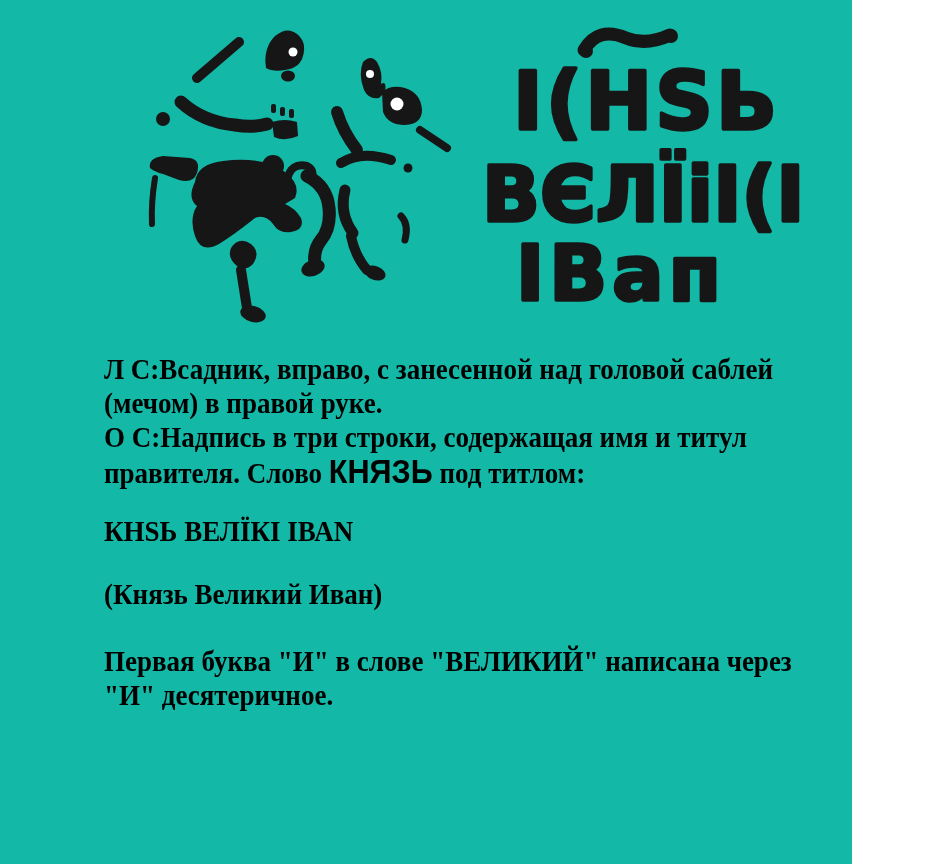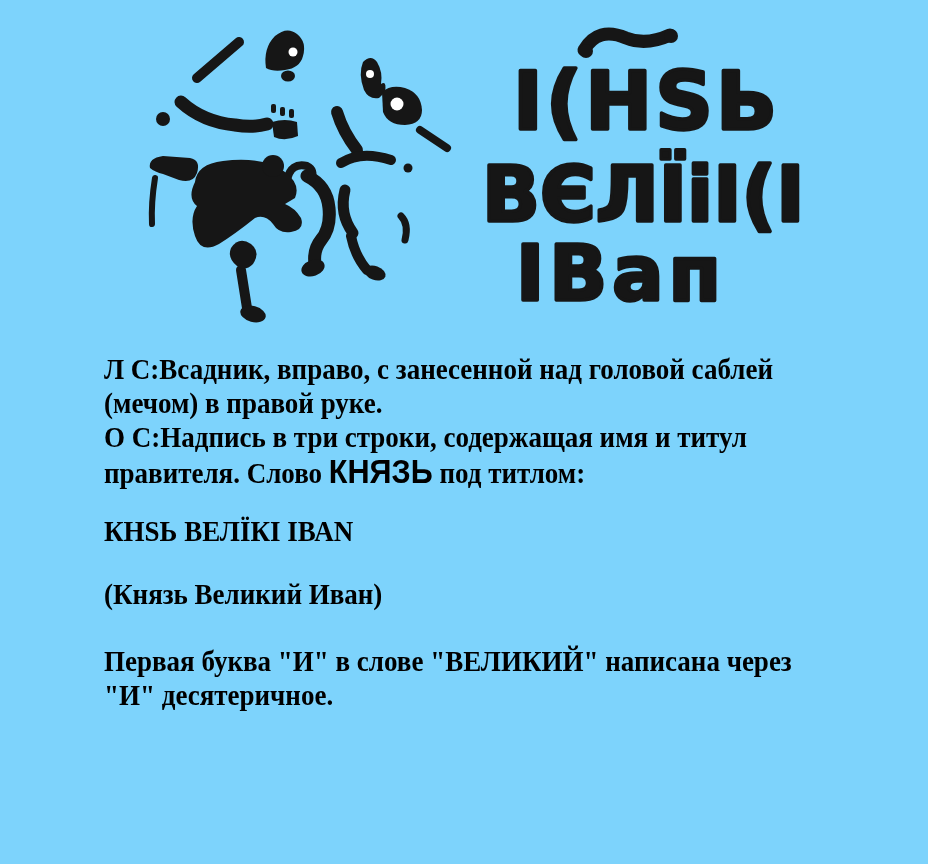--- a/index.html
+++ b/index.html
@@ -1,20 +1,20 @@
 <!DOCTYPE html>
 <html><head>
 <meta charset="utf-8">
 <style>
   html,body{margin:0;padding:0;}
   body{background:#ffffff;}
   .page{
     position:relative;
-    width:928px;height:864px;
-    background:#7dd3fc;
+    width:852px;height:864px;
+    background:#14b8a6;
     overflow:hidden;
     font-family:"Liberation Serif", serif;
   }
   .fig{position:absolute;}
   .fig-horseman{left:135px;top:18px;width:340px;height:322px;}
   .fig-inscription{left:480px;top:16px;width:345px;height:302px;}
   .ink{fill:#161616;}
   .ink-stroke{stroke:#161616;fill:none;stroke-linecap:round;stroke-linejoin:round;}
   .insc{
     font-family:"DejaVu Sans", sans-serif;

